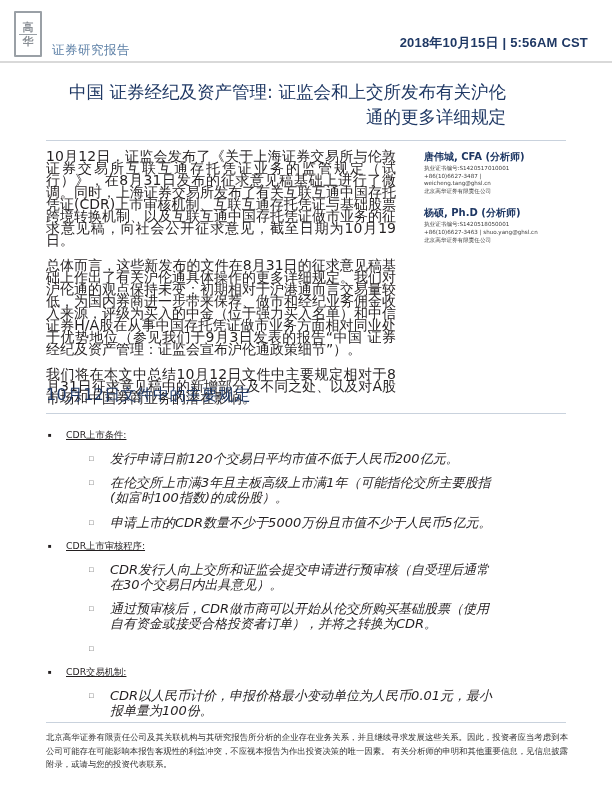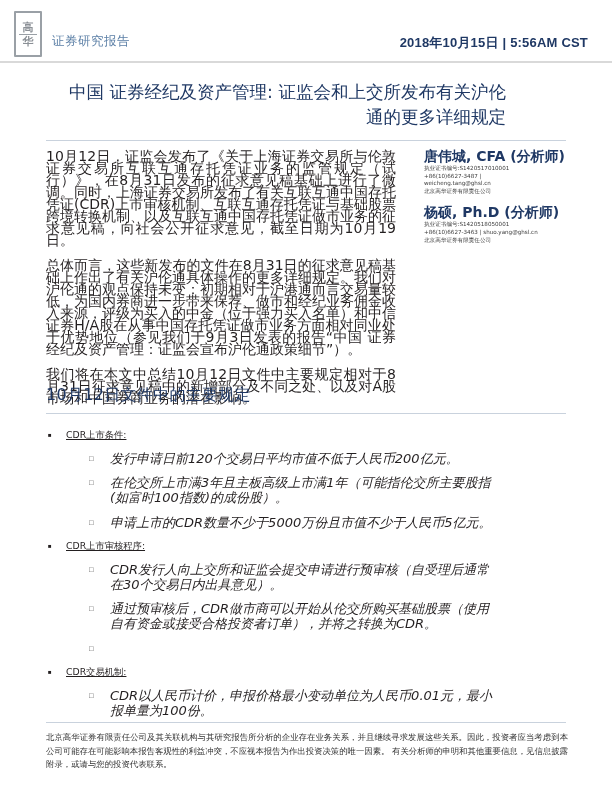--- a/index.html
+++ b/index.html
@@ -46,21 +46,21 @@
     font-weight: 700;
   }
   .logo-mark .bar {
     width: 18px;
     height: 1px;
     background: #9aa0a6;
     margin: 1px 0;
   }
   .header-title {
     position: absolute;
-    left: 52px; top: 33px;
+    left: 52px; top: 42px;
     font-size: 12.5px;
     color: #5b7fa6;
     letter-spacing: 0.5px;
     font-family: "DejaVu Sans", sans-serif;
   }
   .header-date {
     position: absolute;
     right: 24px; top: 34px;
     font-size: 13px;
     color: #1f3864;
@@ -123,21 +123,21 @@
   
   .analyst-col {
     position: absolute;
     left: 378px; top: 0;
     width: 150px;
   }
   .analyst {
     margin-bottom: 11px;
   }
   .analyst-name {
-    font-size: 14px;
+    font-size: 10px;
     font-weight: 700;
     color: #1f3864;
     line-height: 13px;
     margin-bottom: 2px;
     font-family: "DejaVu Sans", sans-serif;
   }
   .analyst-line {
     font-size: 5.6px;
     line-height: 7.6px;
     color: #3b3b3b;

